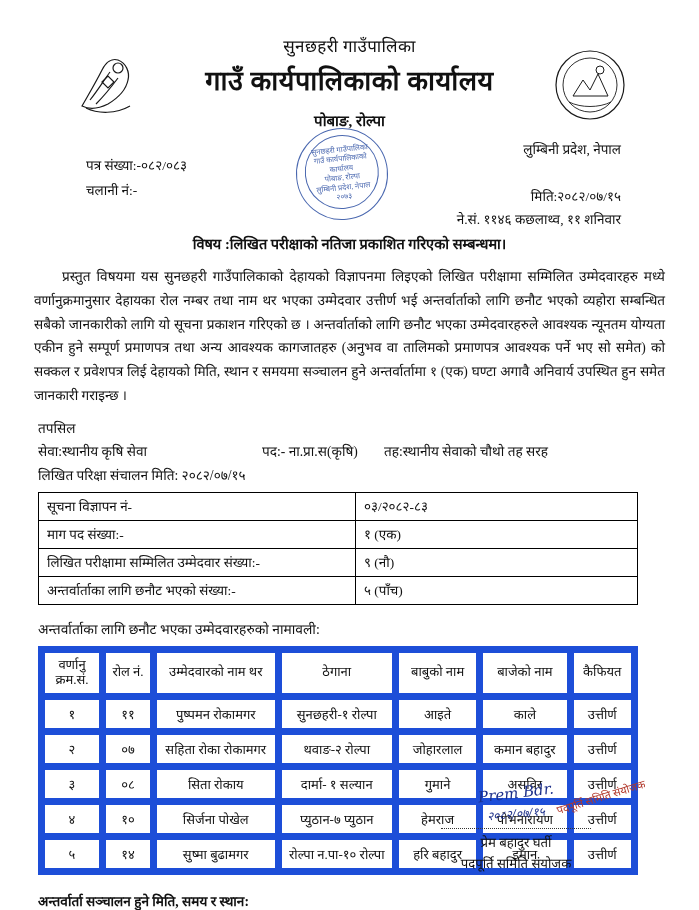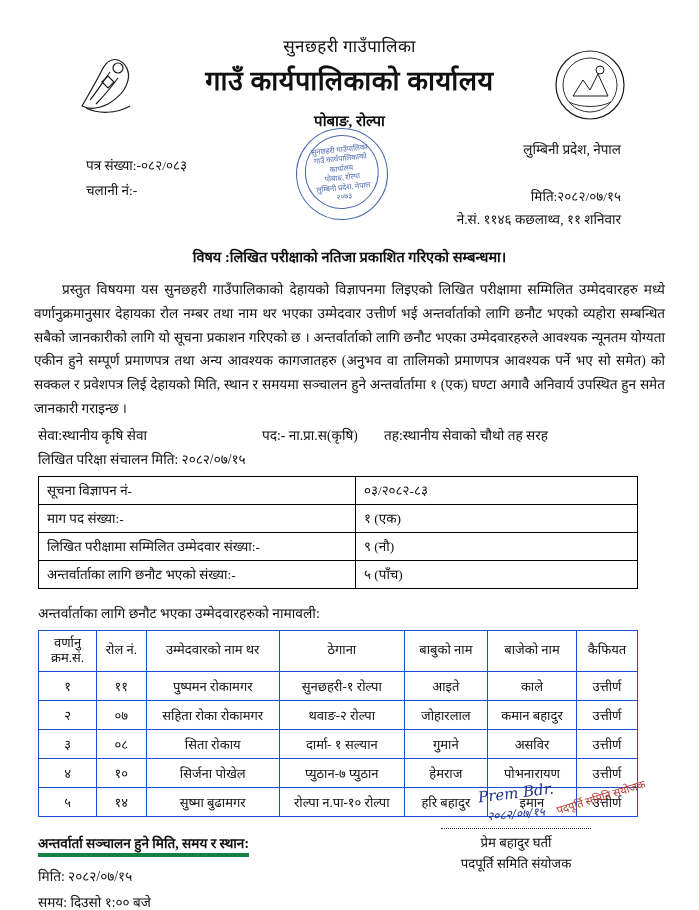--- a/index.html
+++ b/index.html
@@ -108,21 +108,21 @@
     margin: -6px auto 0 auto;
     padding-top: 9px;
     box-sizing: border-box;
   }
 
   
   .subject {
     text-align: center;
     font-size: 14.5px;
     font-weight: bold;
-    margin-top: 32px;
+    margin-top: 19px;
   }
 
   
   .body-text {
     margin: 12px 34px 0 34px;
     font-size: 13.6px;
     line-height: 1.75;
     text-align: justify;
     text-indent: 28px;
   }
@@ -167,21 +167,21 @@
     margin: 14px 0 0 38px;
     font-size: 13.8px;
     font-weight: normal;
   }
   .cand-table {
     margin: 8px 0 0 38px;
     width: 600px;
     font-size: 13px;
   }
   .cand-table th, .cand-table td {
-    border: 1px solid #1d4ed8;
+    border: 7px solid #1d4ed8;
     padding: 3px 5px;
     text-align: center;
     height: 22px;
   }
   .cand-table th {
     font-weight: normal;
     line-height: 1.15;
     height: 34px;
   }
   .cand-table td.name, .cand-table td.addr {
@@ -311,20 +311,21 @@
       <div>ने.सं. ११४६ कछलाथ्व, ११ शनिवार</div>
     </div>
   </div>
 
   
   <div class="subject">विषय :लिखित परीक्षाको नतिजा प्रकाशित गरिएको सम्बन्धमा।</div>
 
   
   <div class="body-text">प्रस्तुत विषयमा यस सुनछहरी गाउँपालिकाको देहायको विज्ञापनमा लिइएको लिखित परीक्षामा सम्मिलित उम्मेदवारहरु मध्ये वर्णानुक्रमानुसार देहायका रोल नम्बर तथा नाम थर भएका उम्मेदवार उत्तीर्ण भई अन्तर्वार्ताको लागि छनौट भएको व्यहोरा सम्बन्धित सबैको जानकारीको लागि यो सूचना प्रकाशन गरिएको छ । अन्तर्वार्ताको लागि छनौट भएका उम्मेदवारहरुले आवश्यक न्यूनतम योग्यता एकीन हुने सम्पूर्ण प्रमाणपत्र तथा अन्य आवश्यक कागजातहरु (अनुभव वा तालिमको प्रमाणपत्र आवश्यक पर्ने भए सो समेत) को सक्कल र प्रवेशपत्र लिई देहायको मिति, स्थान र समयमा सञ्चालन हुने अन्तर्वार्तामा १ (एक) घण्टा अगावै अनिवार्य उपस्थित हुन समेत जानकारी गराइन्छ ।</div>
 
+  <div class="tapasil">तपसिल</div>
 
   <div class="service-row">
     <span class="c1">सेवा:स्थानीय कृषि सेवा</span>
     <span class="c2">पद:- ना.प्रा.स(कृषि)</span>
     <span class="c3">तह:स्थानीय सेवाको चौथो तह सरह</span>
   </div>
 
   <div class="exam-date">लिखित परिक्षा संचालन मिति: २०८२/०७/१५</div>
 
   

